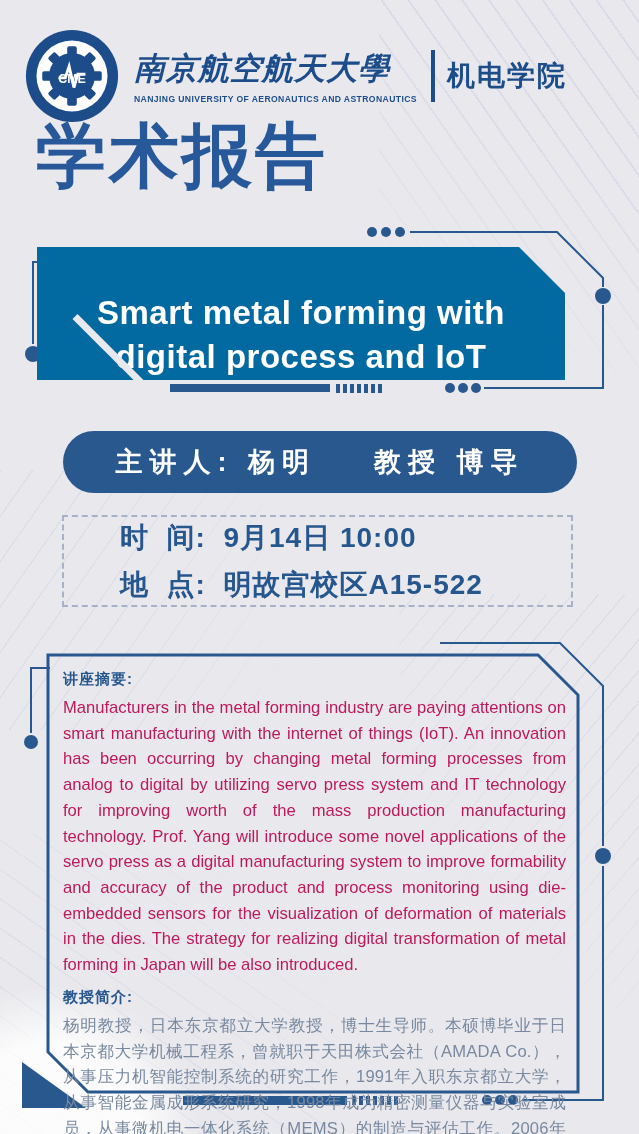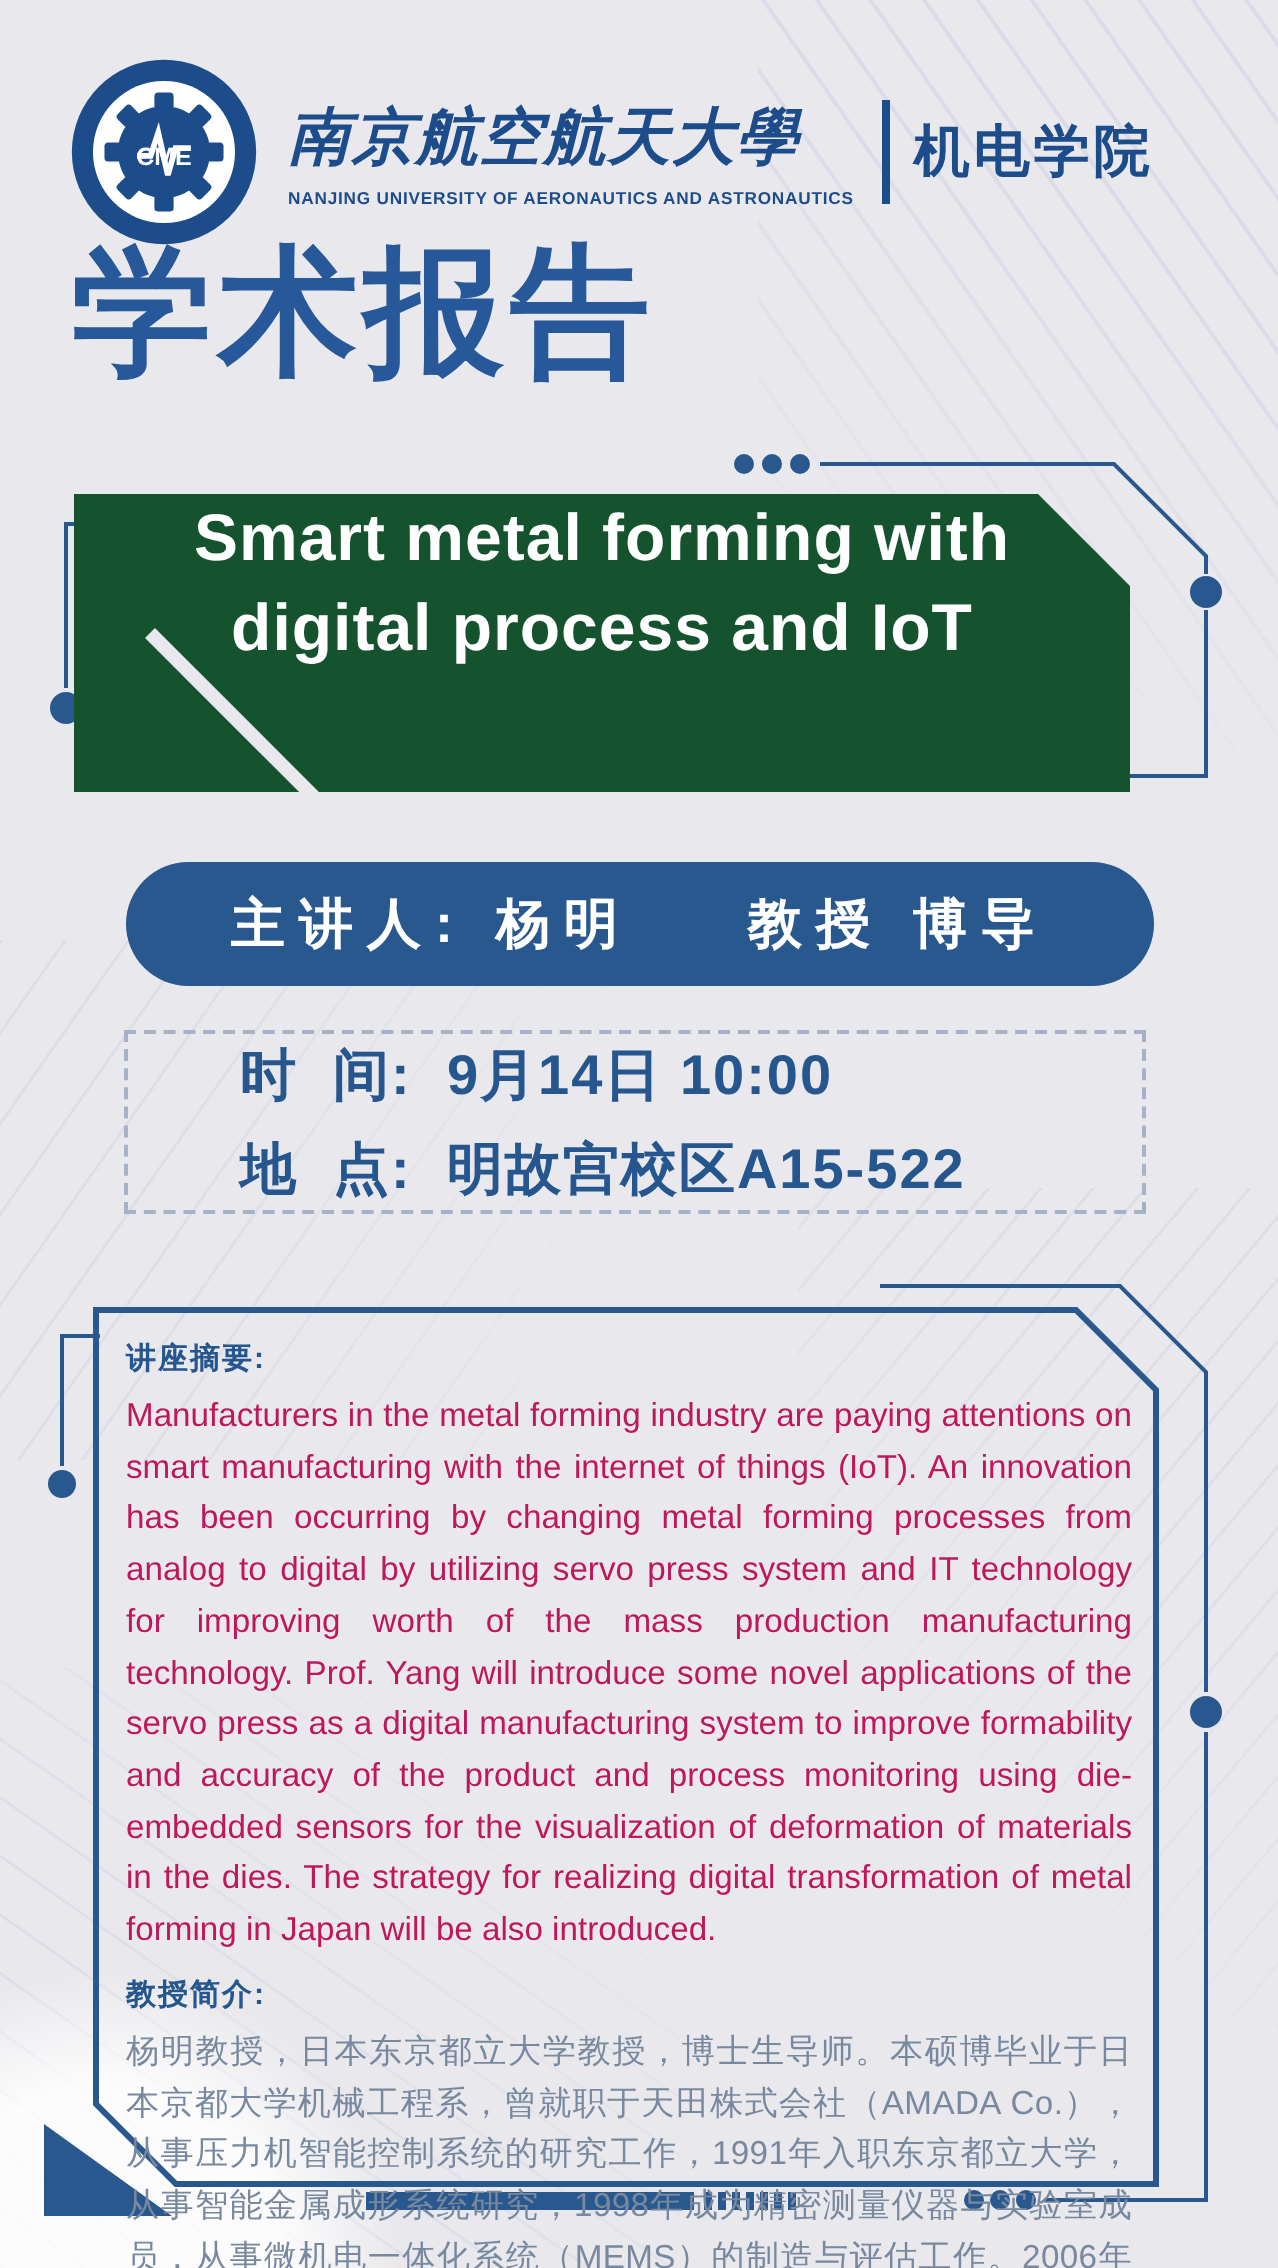--- a/index.html
+++ b/index.html
@@ -30,40 +30,40 @@
     -webkit-mask-image:linear-gradient(45deg,#000 30%,transparent 85%);
   }
   .bg-tex.br{
     right:0;bottom:120px;width:240px;height:420px;
     background:repeating-linear-gradient(-50deg,rgba(120,130,190,.10) 0 1.5px,transparent 1.5px 20px);
     mask-image:linear-gradient(-135deg,#000 25%,transparent 80%);
     -webkit-mask-image:linear-gradient(-135deg,#000 25%,transparent 80%);
   }
 
   
-  .header{position:absolute;left:34px;top:26px;height:100px;display:flex;align-items:center;}
+  .header{position:absolute;left:24px;top:26px;height:100px;display:flex;align-items:center;}
   .logo{width:96px;height:96px;flex:0 0 auto;}
   .uni-block{margin-left:14px;}
   .uni-cn{font-size:31px;font-weight:700;color:#1d4c8b;letter-spacing:1px;font-family:"Liberation Serif","DejaVu Serif",serif;font-style:italic;}
   .uni-en{font-size:8.6px;font-weight:700;color:#1d4c8b;letter-spacing:.4px;margin-top:4px;}
   .divider{width:4px;height:52px;background:#1d4c8b;margin:0 12px 0 14px;}
   .college{font-size:28px;font-weight:800;color:#1d4c8b;letter-spacing:2px;}
 
   
   .poster-title{
     position:absolute;left:36px;top:118px;
     font-size:70px;font-weight:900;color:#27589a;letter-spacing:3px;line-height:1.1;
   }
 
   
   .banner{
-    position:absolute;left:37px;top:247px;width:528px;height:149px;
-    background:#14532d;
+    position:absolute;left:37px;top:247px;width:528px;height:133px;
+    background:#0369a1;
     clip-path:polygon(0 0,calc(100% - 46px) 0,100% 46px,100% 100%,0 100%);
-    display:flex;align-items:flex-start;justify-content:center;overflow:hidden;
+    display:flex;align-items:flex-end;justify-content:center;overflow:hidden;
   }
   .banner-text{color:#fff;font-weight:800;font-size:33px;text-align:center;line-height:1.35;letter-spacing:.5px;}
   .banner-slash{
     position:absolute;left:38px;top:66px;width:170px;height:7px;background:#e9e9ed;
     transform:rotate(45deg);transform-origin:left center;
   }
 
   
   .speaker-pill{
     position:absolute;left:63px;top:431px;width:514px;height:62px;border-radius:31px;

